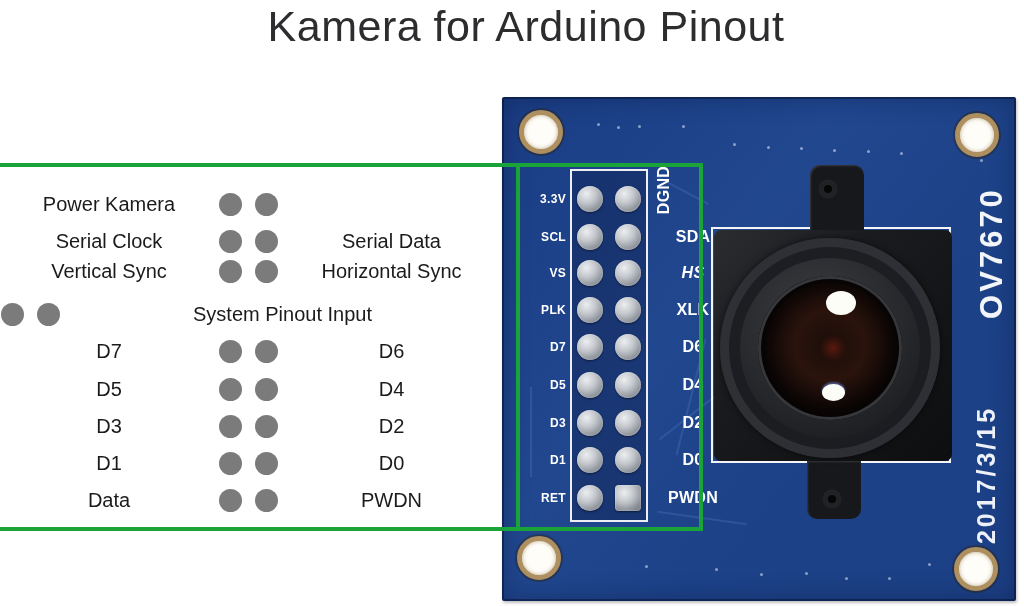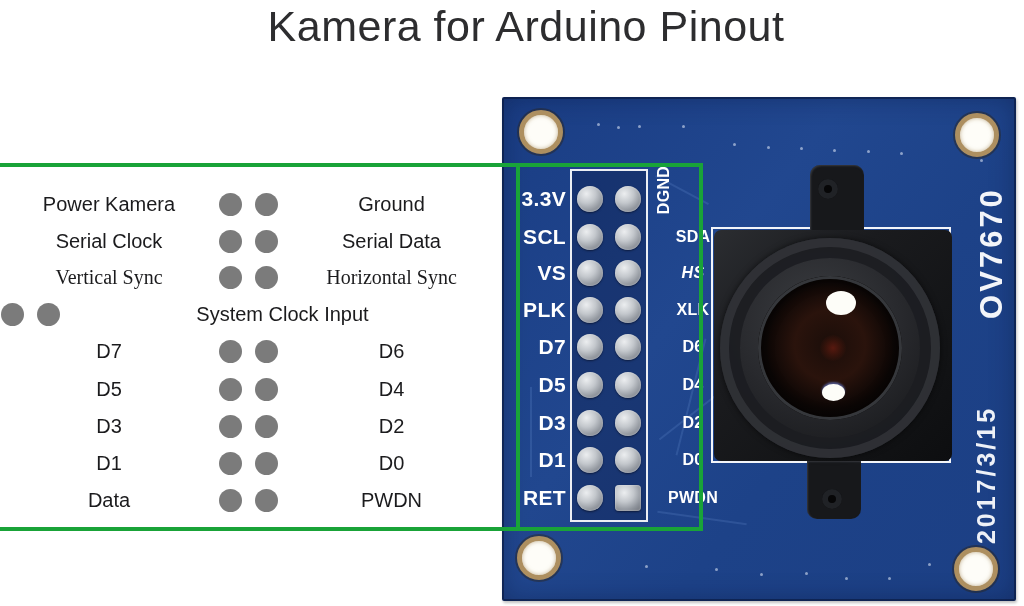--- a/index.html
+++ b/index.html
@@ -35,21 +35,21 @@
   .trace{position:absolute;background:rgba(115,155,220,.20);}
   .silkdot{position:absolute;width:3px;height:3px;border-radius:50%;background:#e8eefb;opacity:.55;}
 
   
   .header-outline{position:absolute;left:68px;top:72px;width:78px;height:353px;
         border:2px solid rgba(255,255,255,.92);background:rgba(6,14,46,.28);box-sizing:border-box;}
   .pin{position:absolute;width:26px;height:26px;border-radius:50%;
        background:radial-gradient(circle at 36% 30%, #eceef0 0%, #c3c7cc 38%, #8d929a 72%, #6d7178 100%);
        box-shadow:0 1px 2px rgba(0,0,10,.5), inset 0 0 2px rgba(255,255,255,.6);}
   .pin.square{border-radius:4px;}
-  .pcb-label-l{position:absolute;left:6px;width:58px;text-align:right;font-size:21px;font-weight:bold;
+  .pcb-label-l{position:absolute;left:6px;width:58px;text-align:right;font-size:12px;font-weight:bold;
        color:#fff;letter-spacing:.3px;line-height:22px;height:22px;}
   .pcb-label-r{position:absolute;left:158px;width:66px;text-align:center;font-size:16px;font-weight:bold;
        color:#fff;letter-spacing:.3px;line-height:22px;height:22px;}
   .pcb-label-r.vertical{left:131px;width:62px;top:82px;text-align:center;transform:rotate(-90deg);}
   .chip-label{position:absolute;left:410px;top:139px;width:160px;height:34px;transform:rotate(-90deg);
        font-size:31px;font-weight:bold;letter-spacing:3px;color:#f3f5f9;text-align:center;line-height:34px;}
   .date-label{position:absolute;left:384px;top:363px;width:200px;height:30px;transform:rotate(-90deg);
        font-size:25px;font-weight:bold;letter-spacing:3px;color:#eef1f7;text-align:center;line-height:30px;}
 
   
@@ -81,44 +81,43 @@
 
   <h1 class="title">Kamera for Arduino Pinout</h1>
 
   <div class="legend">
       <div class="legend-row" style="top: 186px;">
         <div class="ll">Power Kamera</div>
         <div class="dots">
           <span class="dot d1"></span>
           <span class="dot d2"></span>
         </div>
-        <div class="rl">Ground</div>
       </div>
       <div class="legend-row" style="top: 223px;">
         <div class="ll">Serial Clock</div>
         <div class="dots">
           <span class="dot d1"></span>
           <span class="dot d2"></span>
         </div>
         <div class="rl">Serial Data</div>
       </div>
-      <div class="legend-row" style="top: 259px; font-family: Liberation Serif, serif;">
+      <div class="legend-row" style="top: 253px;">
         <div class="ll">Vertical Sync</div>
         <div class="dots">
           <span class="dot d1"></span>
           <span class="dot d2"></span>
         </div>
         <div class="rl">Horizontal Sync</div>
       </div>
       <div class="legend-row" style="top: 296px;">
         <div class="dots">
           <span class="dot d1"></span>
           <span class="dot d2"></span>
         </div>
-        <div class="rl">System Clock Input</div>
+        <div class="rl">System Pinout Input</div>
       </div>
       <div class="legend-row" style="top: 333px;">
         <div class="ll">D7</div>
         <div class="dots">
           <span class="dot d1"></span>
           <span class="dot d2"></span>
         </div>
         <div class="rl">D6</div>
       </div>
       <div class="legend-row" style="top: 371px;">

